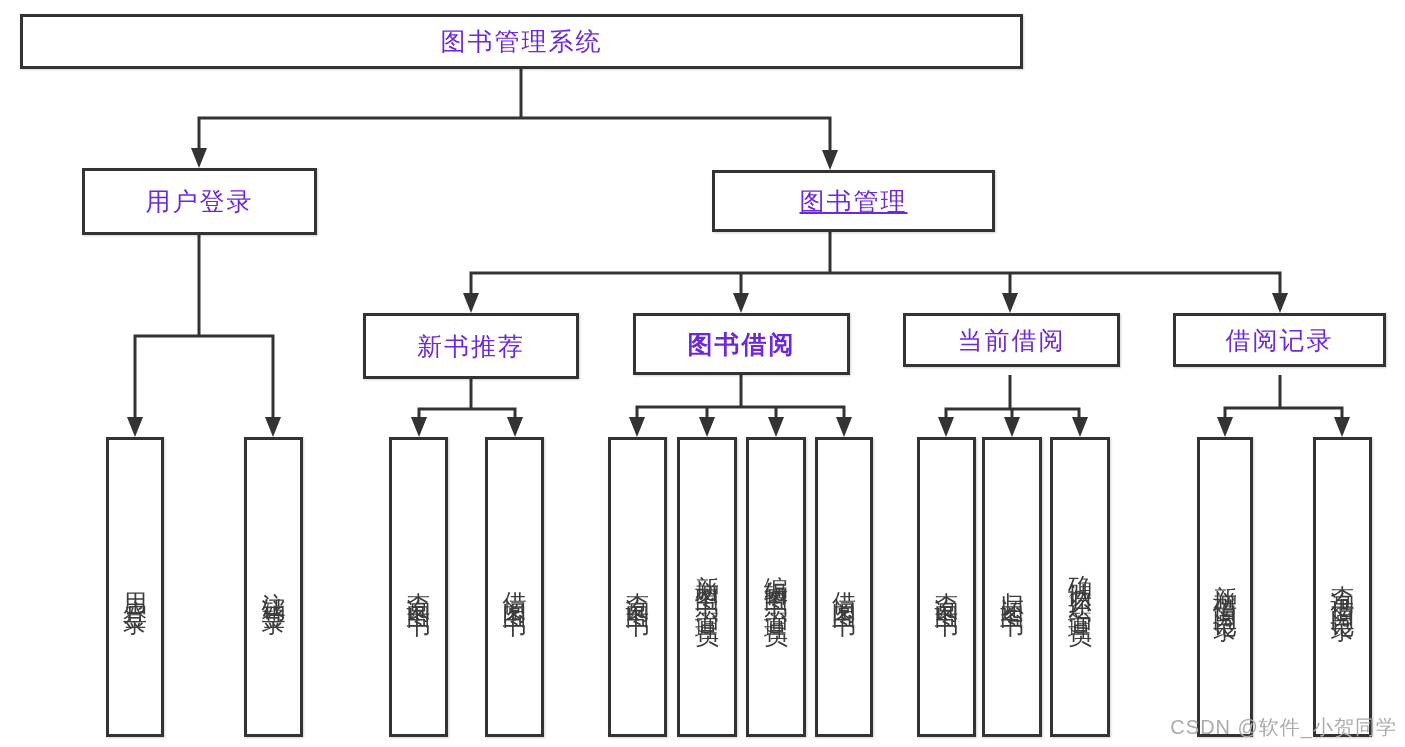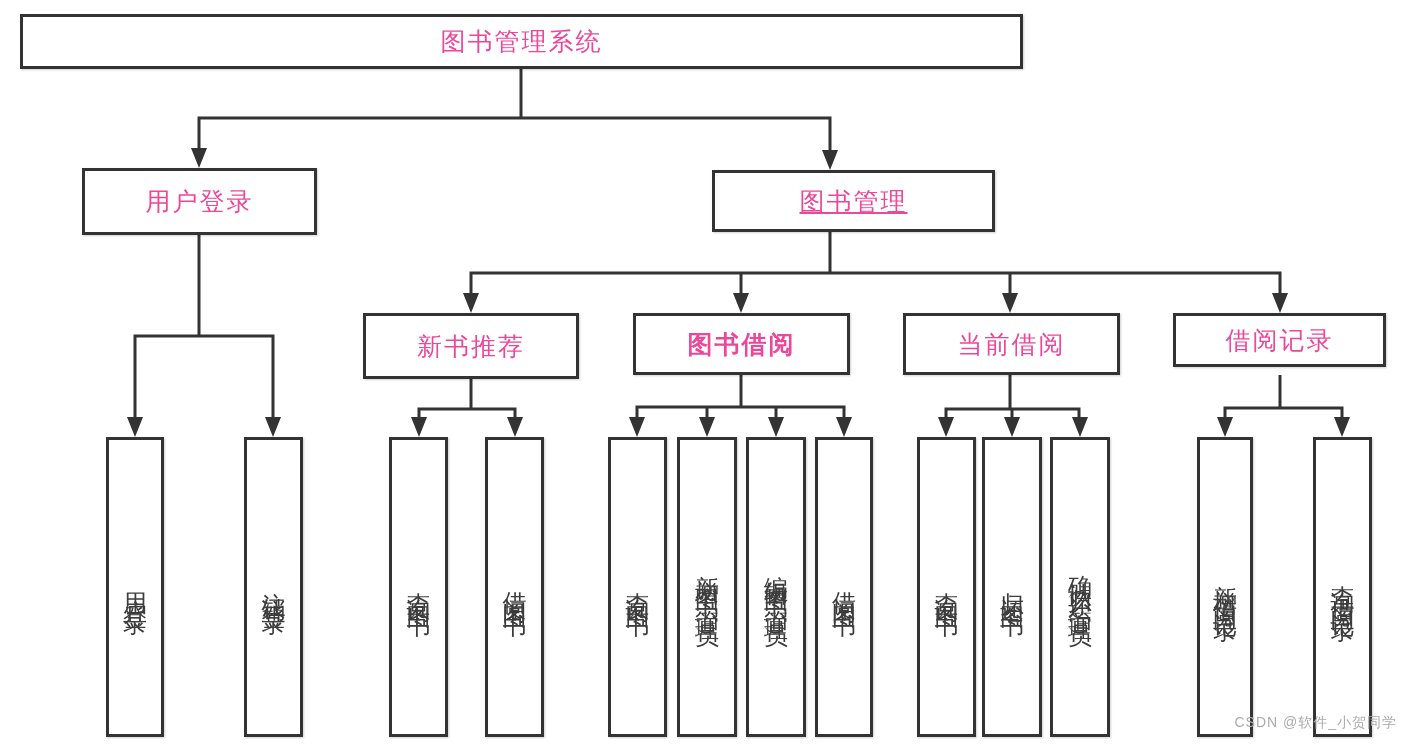--- a/index.html
+++ b/index.html
@@ -24,21 +24,21 @@
   .hbox {
     position: absolute;
     box-sizing: border-box;
     border: 3px solid #333333;
     background: #ffffff;
     display: flex;
     align-items: center;
     justify-content: center;
     font-size: 25px;
     letter-spacing: 2px;
-    color: #ec4899;
+    color: #6d28d9;
     box-shadow: 1px 1px 2px rgba(0,0,0,0.18);
   }
   .vbox {
     position: absolute;
     top: 437px;
     height: 300px;
     box-sizing: border-box;
     border: 3px solid #333333;
     background: #ffffff;
     writing-mode: vertical-rl;
@@ -49,21 +49,21 @@
     font-size: 24px;
     letter-spacing: 7px;
     line-height: 1;
     color: #3c3c3c;
     box-shadow: 1px 1px 2px rgba(0,0,0,0.18);
   }
   #watermark {
     position: absolute;
     right: 8px;
     top: 714px;
-    font-size: 14px;
+    font-size: 20px;
     color: #ababab;
     letter-spacing: 1px;
     z-index: 5;
     white-space: nowrap;
   }
 </style>
 </head>
 <body>
 
 <div id="canvas">
@@ -121,21 +121,21 @@
     </g>
   </svg>
 
   <div class="hbox" style="left:20px; top:14px; width:1003px; height:55px;">图书管理系统</div>
 
   <div class="hbox" style="left:82px; top:168px; width:235px; height:67px;">用户登录</div>
   <div class="hbox" style="left:712px; top:170px; width:283px; height:62px;text-decoration:underline;">图书管理</div>
 
   <div class="hbox" style="left:363px; top:313px; width:216px; height:66px;">新书推荐</div>
   <div class="hbox" style="left:633px; top:313px; width:217px; height:62px;font-weight:bold;">图书借阅</div>
-  <div class="hbox" style="left:903px; top:313px; width:217px; height:62px;">当前借阅</div>
+  <div class="hbox" style="left:903px; top:313px; width:217px; height:54px;">当前借阅</div>
   <div class="hbox" style="left:1173px; top:313px; width:213px; height:54px;">借阅记录</div>
 
   <div class="vbox" style="left:106px; width:58px;">用户登录</div>
   <div class="vbox" style="left:244px; width:59px;">注销登录</div>
 
   <div class="vbox" style="left:389px; width:59px;">查询图书</div>
   <div class="vbox" style="left:485px; width:59px;">借阅图书</div>
 
   <div class="vbox" style="left:608px; width:59px;">查询图书</div>
   <div class="vbox" style="left:677px; width:60px;">新增图书（管理员）</div>

